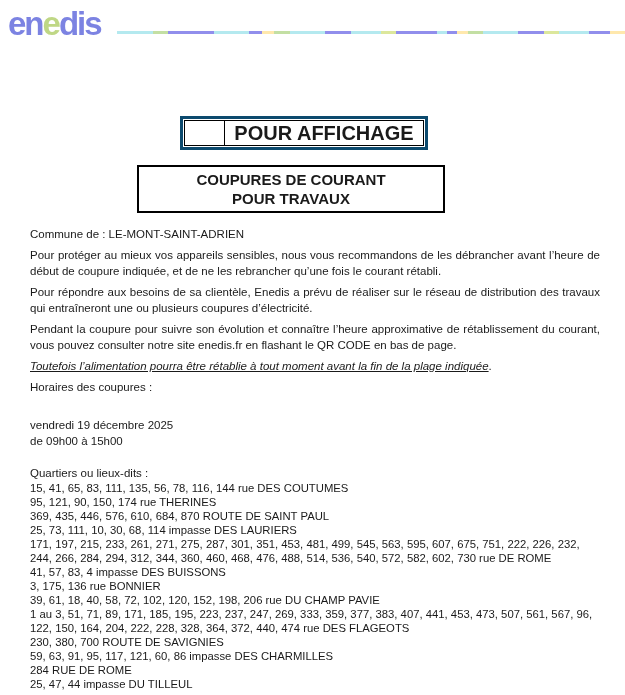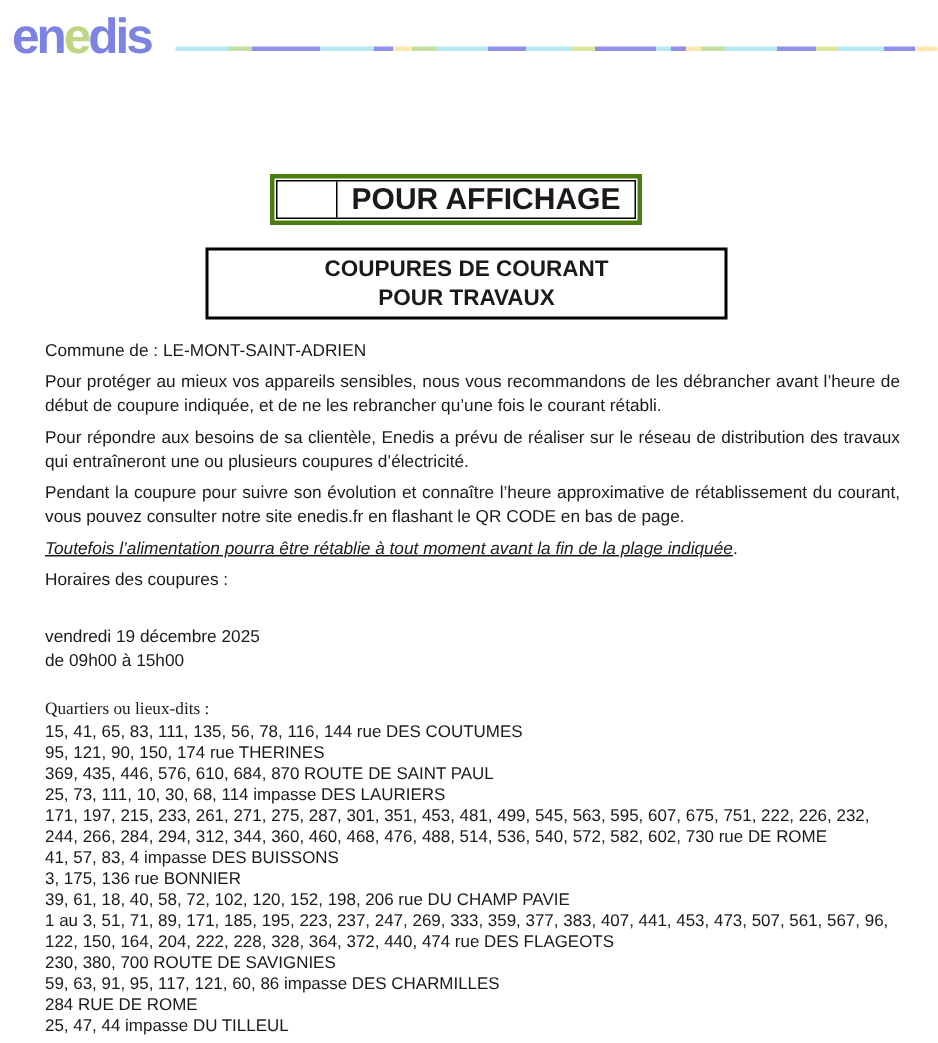--- a/index.html
+++ b/index.html
@@ -49,49 +49,49 @@
       #dce79c 84%, #dce79c 87%,
       #b4e9ef 87%, #b4e9ef 93%,
       #918eec 93%, #918eec 97%,
       #ffe8ad 97%, #ffe8ad 100%);
   }
 
   
   .banner-affichage {
     margin: 76px 0 0 180px;
     width: 248px;
-    border: 3px solid #4d7c0f;
+    border: 3px solid #0c4a6e;
     padding: 1px;
     background: #fff;
   }
   .banner-affichage-inner { border: 1px solid #000; display: flex; height: 26px; }
   .banner-affichage-cell-empty { width: 40px; border-right: 1px solid #000; }
   .banner-affichage-cell-text {
     flex: 1; text-align: center;
     font-weight: bold; font-size: 20px; line-height: 24px;
     white-space: nowrap;
   }
 
   
   .banner-title {
     margin: 15px 0 0 137px;
-    width: 348px;
+    width: 308px;
     border: 2px solid #000;
     text-align: center;
     font-weight: bold; font-size: 15px; line-height: 19px;
     padding: 3px 0;
   }
 
   
   .content { margin: 13px 25px 0 30px; font-size: 11.5px; line-height: 16px; }
   .line { margin-bottom: 5px; }
   .para { text-align: justify; margin-bottom: 5px; }
   .underline-sentence { text-decoration: underline; font-style: italic; }
   .schedule-block { margin-top: 22px; }
-  .quartiers-label { margin-top: 16px; font-family: Liberation Serif, serif; }
+  .quartiers-label { margin-top: 16px; }
   .addr-line { line-height: 14px; font-size: 11.3px; }
 </style>
 </head>
 <body>
 
 <div class="header">
   <div class="logo"><span>en</span><span class="logo-green">e</span><span>dis</span></div>
   <div class="brand-line"></div>
 </div>
 

